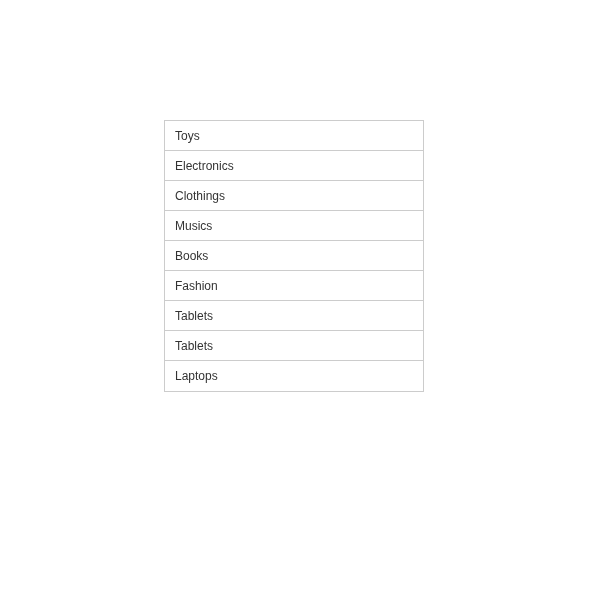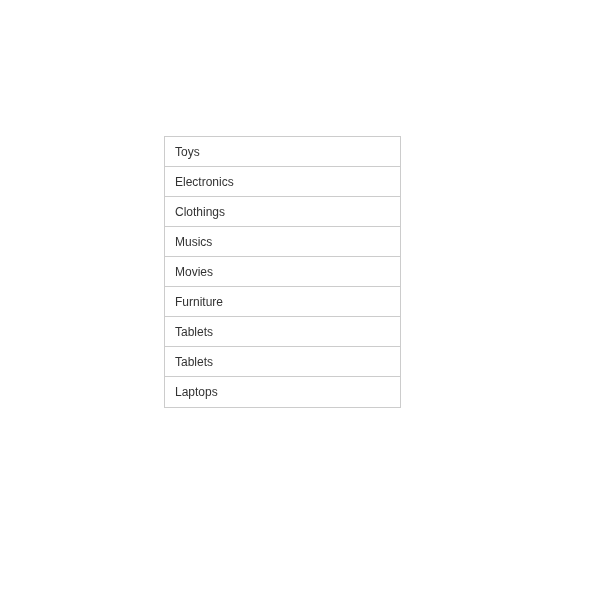--- a/index.html
+++ b/index.html
@@ -10,22 +10,22 @@
     body {
       width: 600px;
       height: 600px;
       background: #ffffff;
       font-family: Arial, Helvetica, sans-serif;
       position: relative;
     }
     .category-list {
       position: absolute;
       left: 164px;
-      top: 136px;
-      width: 237px;
+      top: 120px;
+      width: 260px;
       border: 1px solid #cccccc;
       background: #ffffff;
     }
     .category-item {
       height: 30px;
       padding: 0 10px;
       display: flex;
       align-items: center;
       border-bottom: 1px solid #cccccc;
       cursor: pointer;
@@ -46,24 +46,24 @@
   <div class="category-item">
     <span>Electronics</span>
   </div>
   <div class="category-item">
     <span>Clothings</span>
   </div>
   <div class="category-item">
     <span>Musics</span>
   </div>
   <div class="category-item">
-    <span>Movies</span>
+    <span>Books</span>
   </div>
   <div class="category-item">
-    <span>Furniture</span>
+    <span>Fashion</span>
   </div>
   <div class="category-item">
     <span>Tablets</span>
   </div>
   <div class="category-item">
     <span>Tablets</span>
   </div>
   <div class="category-item">
     <span>Laptops</span>
   </div>

